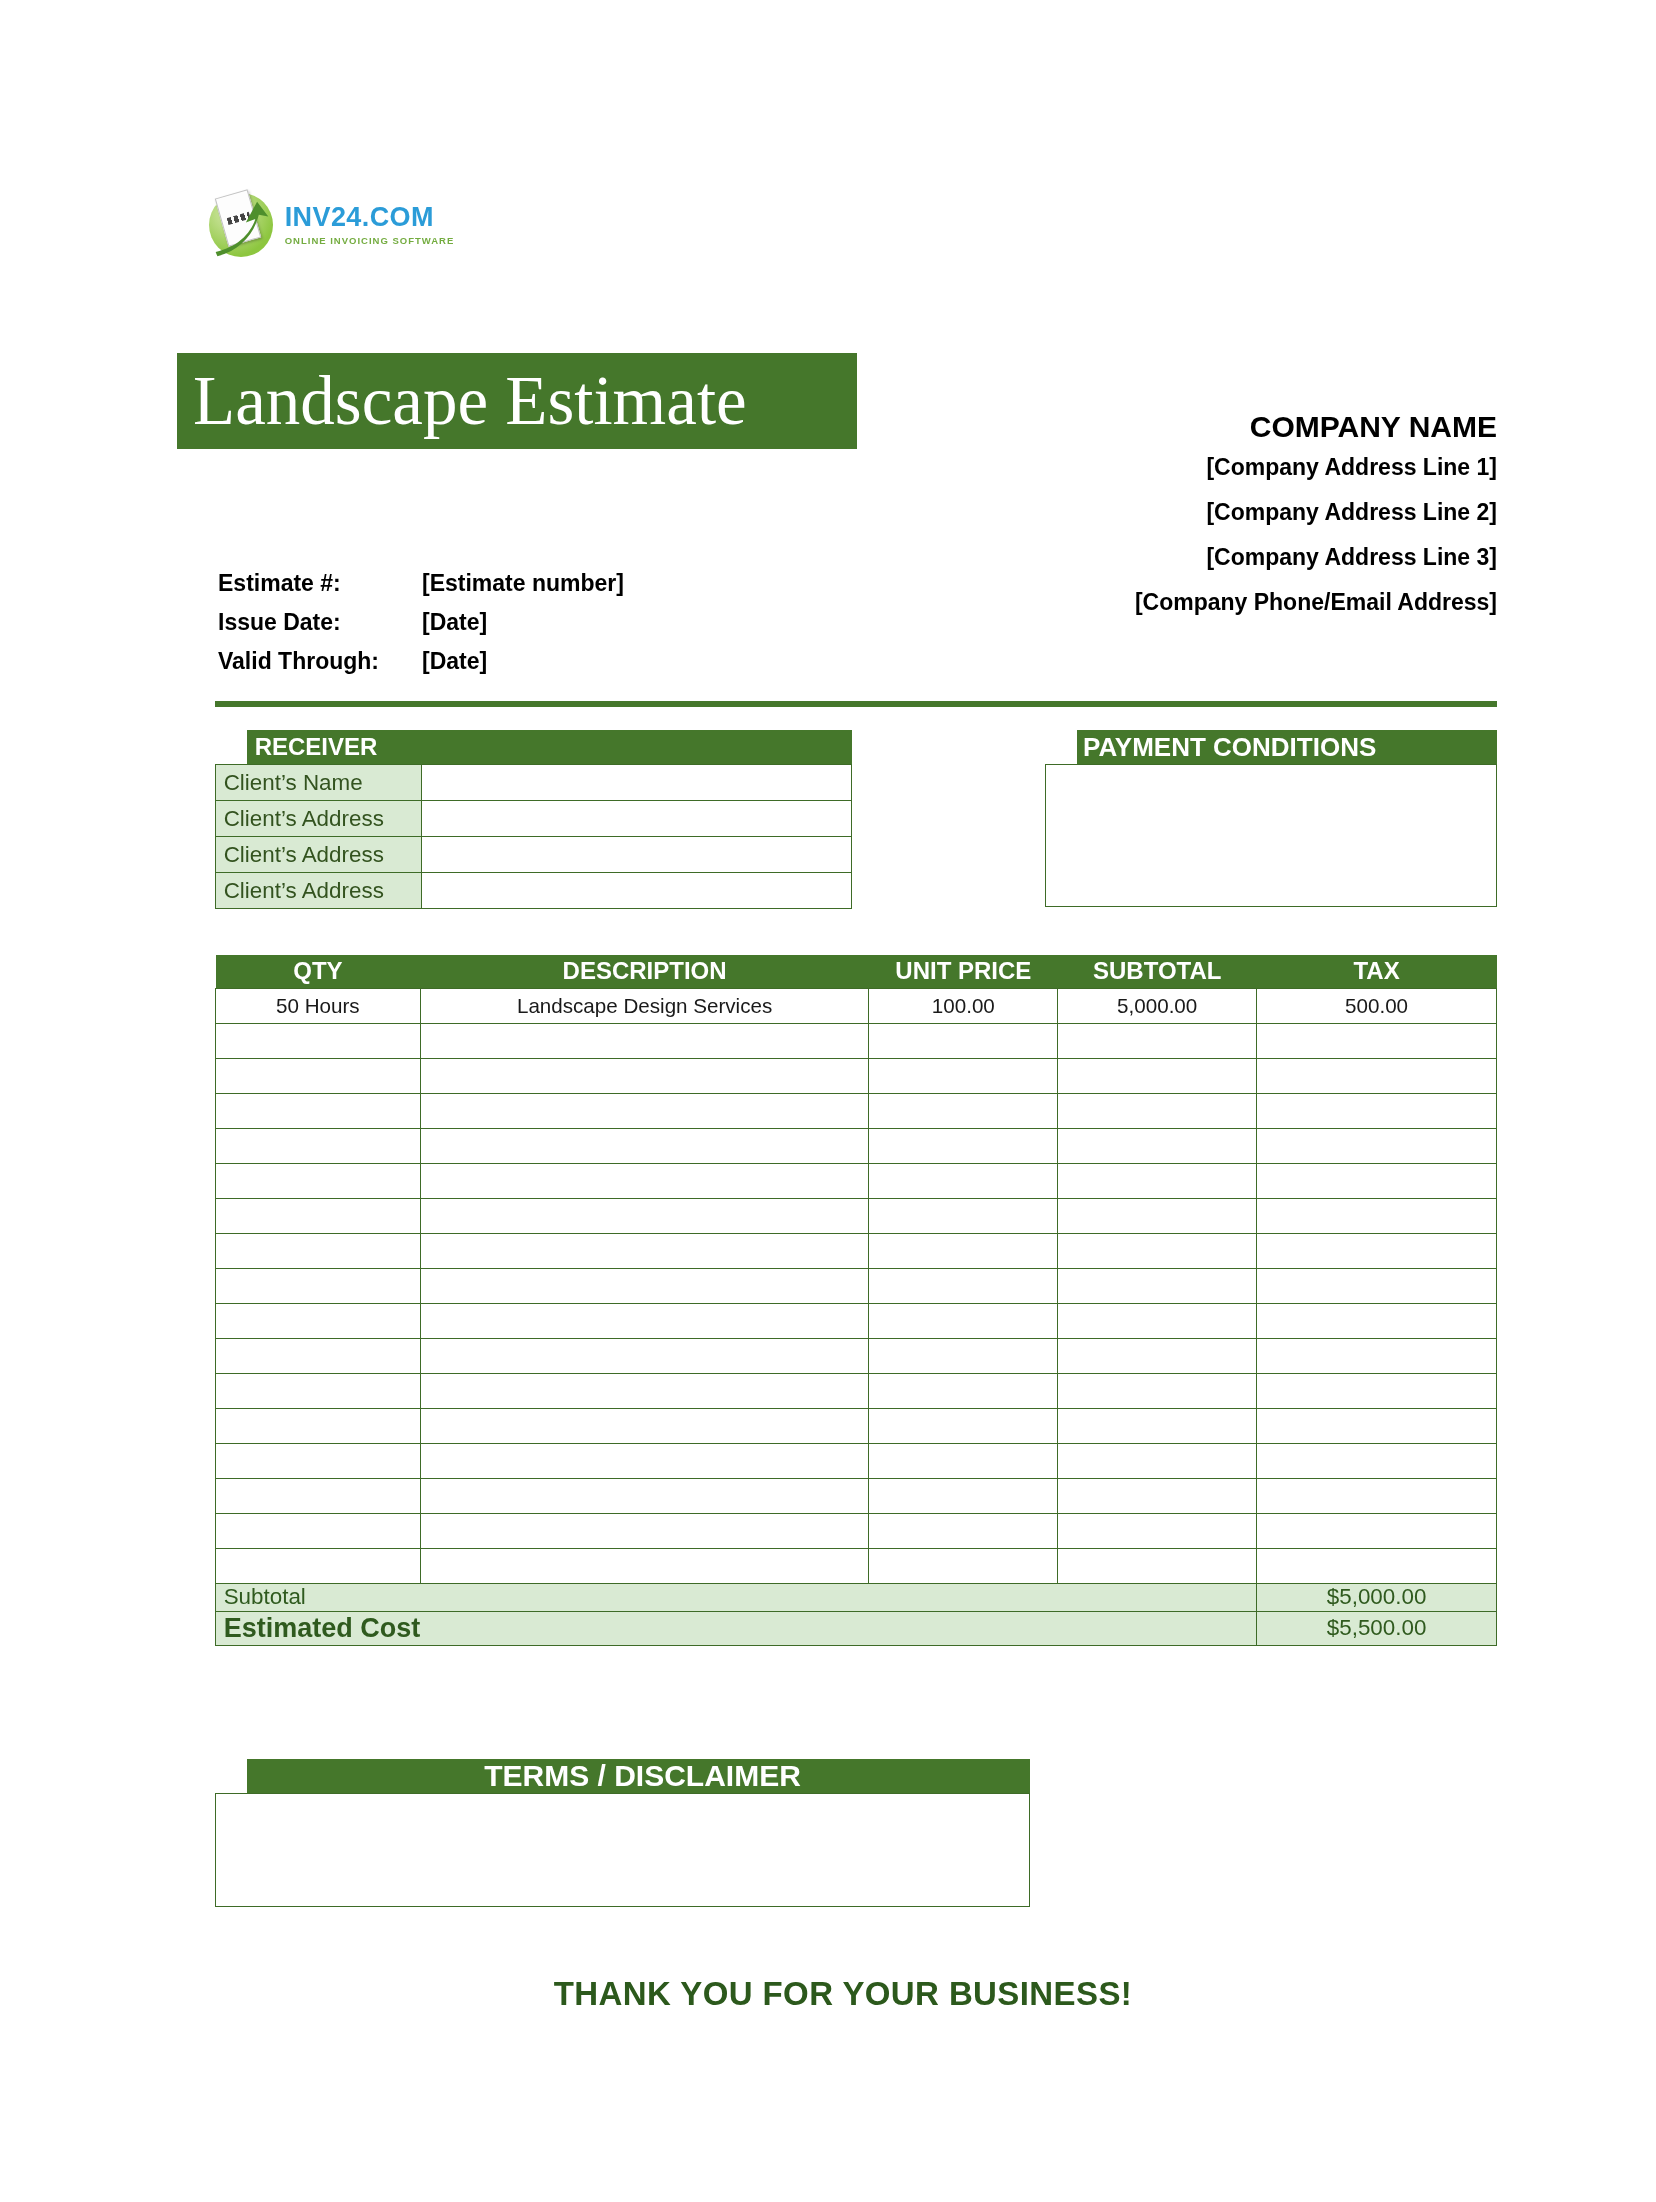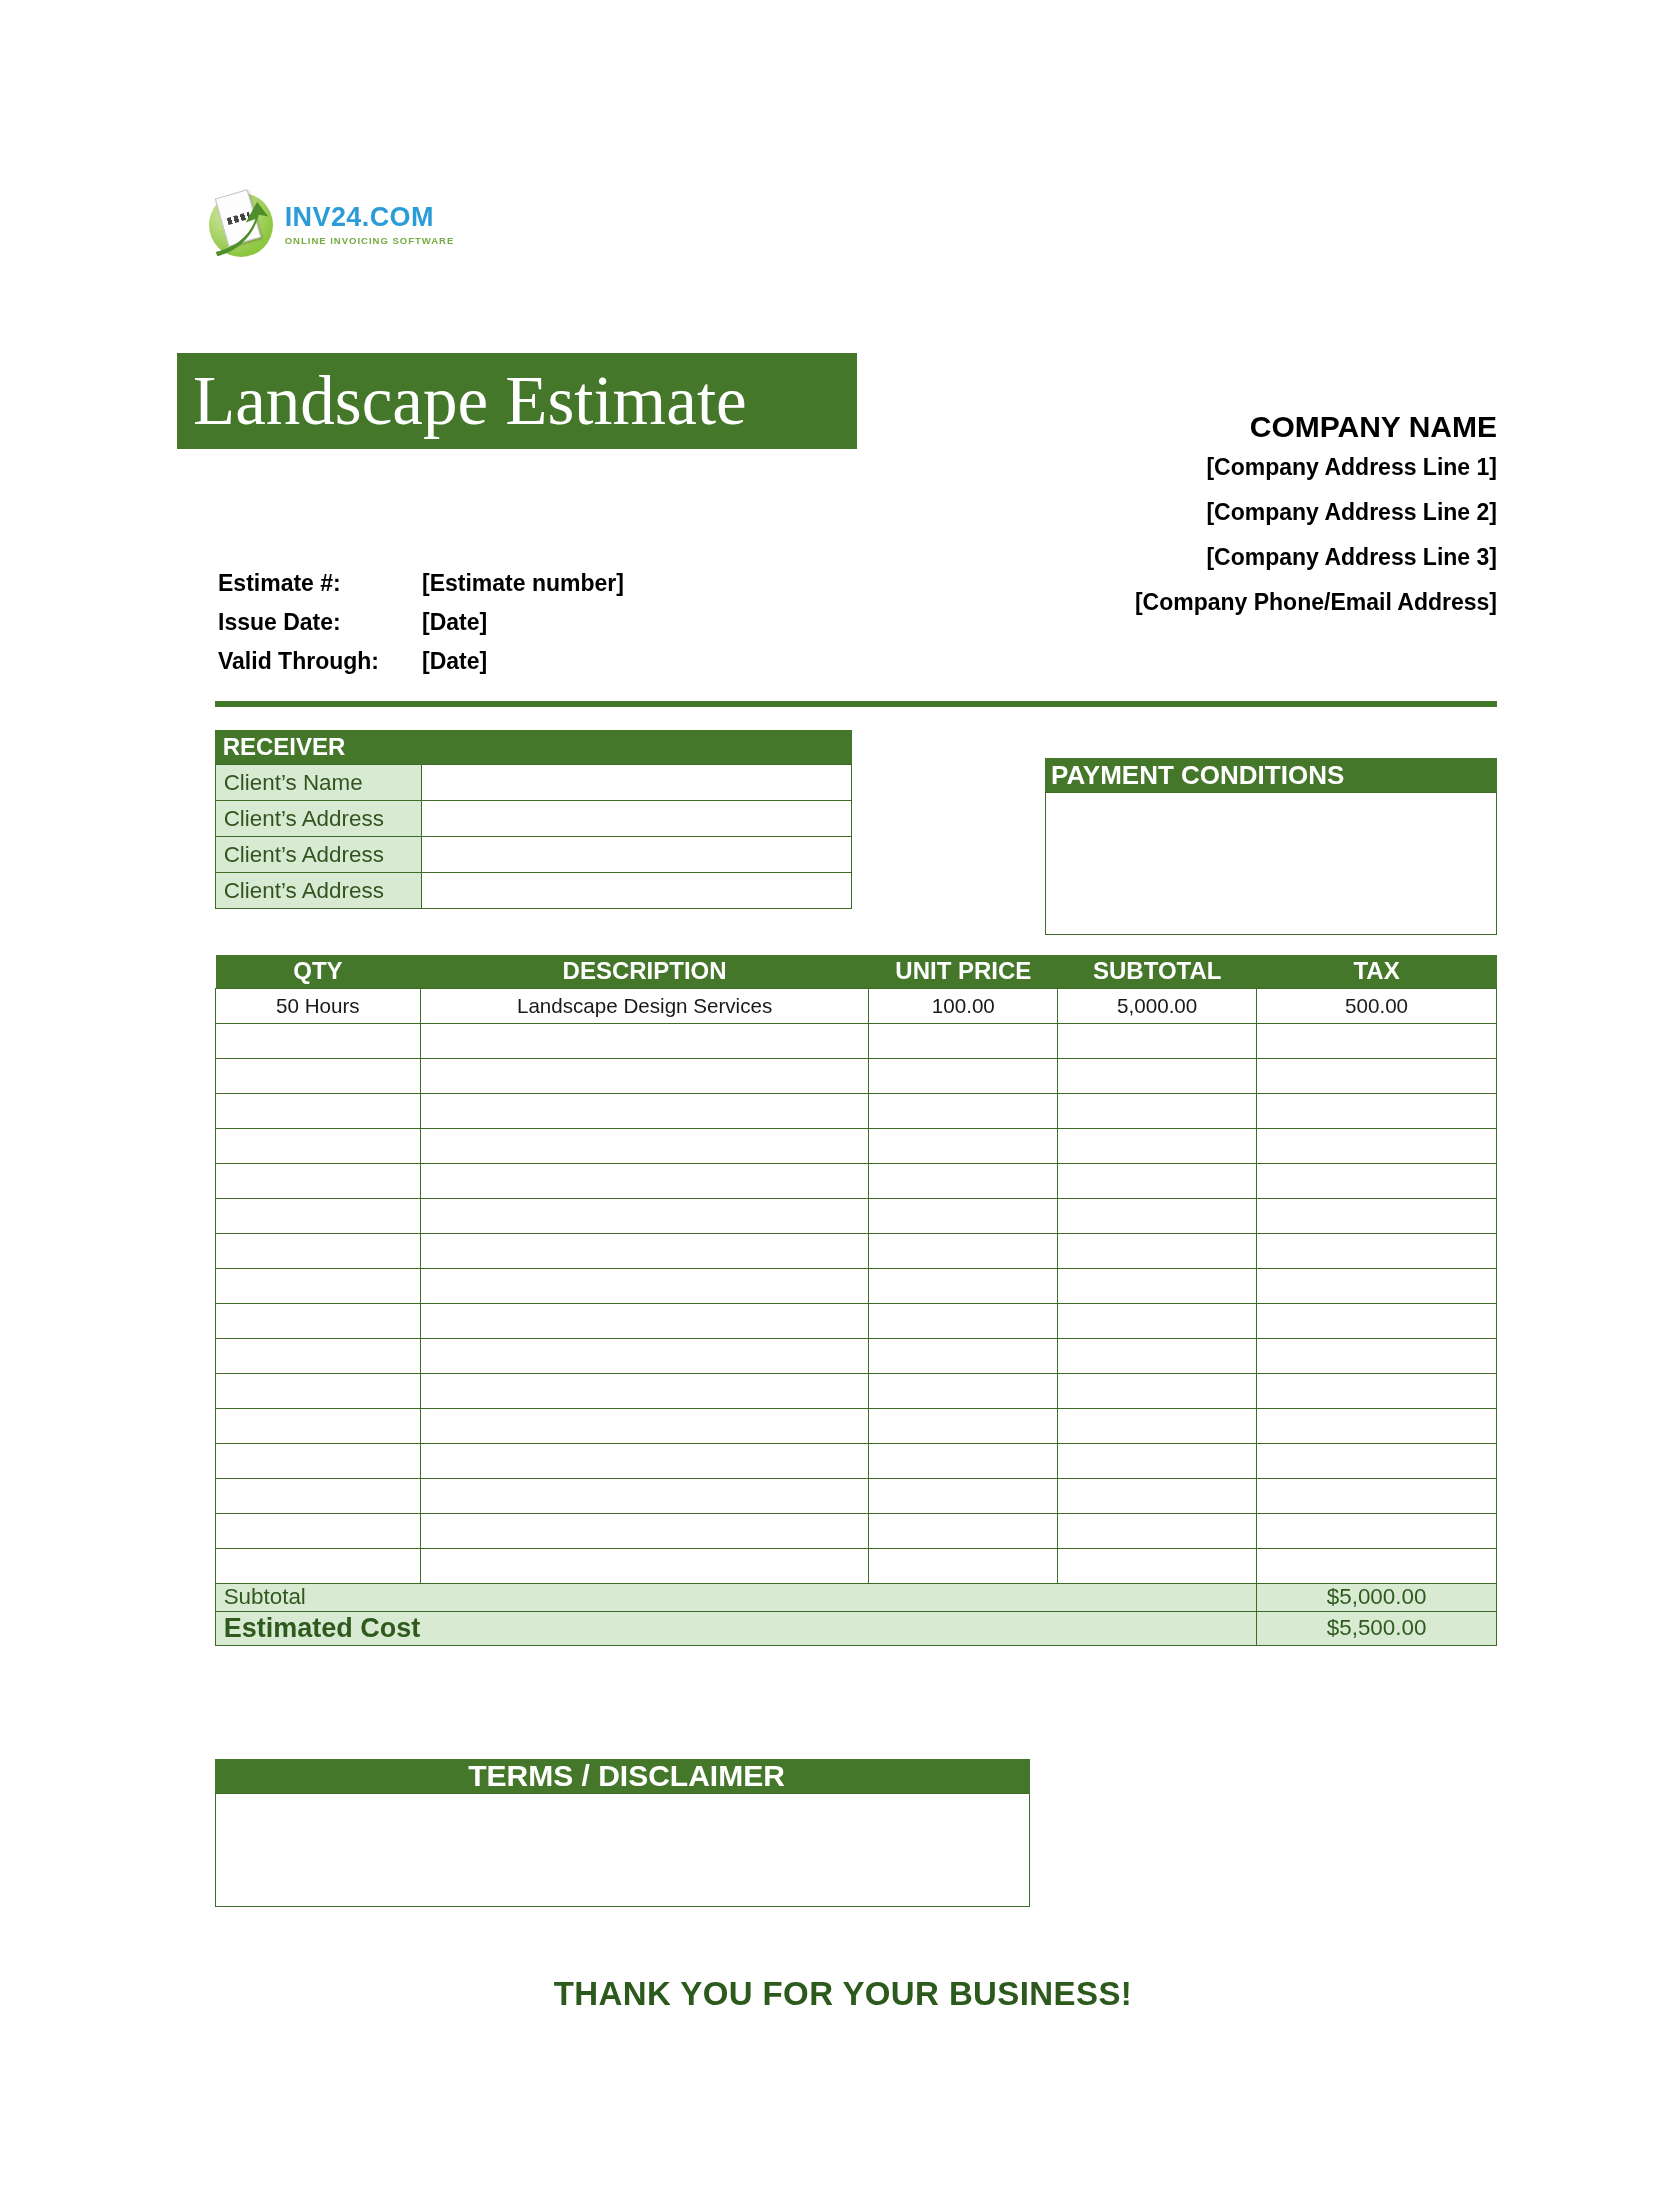--- a/index.html
+++ b/index.html
@@ -33,31 +33,31 @@
 
   
   .estimate-info { position:absolute; left:218px; top:570px; display:grid;
                    grid-template-columns:204px auto; font-size:23px; font-weight:bold; row-gap:12px; color:#000; }
 
   
   .divider { position:absolute; left:215px; top:701px; width:1282px; height:6px; background:#45772B; }
 
   
   .band { background:#45772B; color:#fff; font-weight:bold; height:34px; line-height:34px;
-          font-size:24px; padding-left:7.7px; }
+          font-size:24px; padding-left:7.7px;margin-left:32px; }
 
   
   .receiver { position:absolute; left:215px; top:730px; width:637px; }
   .receiver table { width:100%; border-collapse:collapse; }
   .receiver td { height:36px; border:1.7px solid #3E6B27; font-size:22.4px; }
   .rcv-label { width:206px; background:#D9EAD3; color:#33531F; padding-left:7.7px; }
   .rcv-value { background:#fff; }
 
   
-  .payment { position:absolute; left:1045px; top:758px; width:452px; }
+  .payment { position:absolute; left:1045px; top:730px; width:452px; }
   .payment .band { font-size:26px; padding-left:6px; }
   .payment-box { height:143px; background:#fff; border:1.7px solid #3E6B27; }
 
   
   .items { position:absolute; left:215px; top:955px; width:1282px; border-collapse:collapse;padding-left:34px; }
   .items th { background:#45772B; color:#fff; font-size:24px; font-weight:bold; height:33px;
               border:none; text-align:center; }
   .items tbody td { border:1.7px solid #3E6B27; height:35px; font-size:20.6px; text-align:center;
                     background:#fff; color:#1a1a1a; }
   .items .sum-row td { background:#D9EAD3; color:#2F5A1E; }

